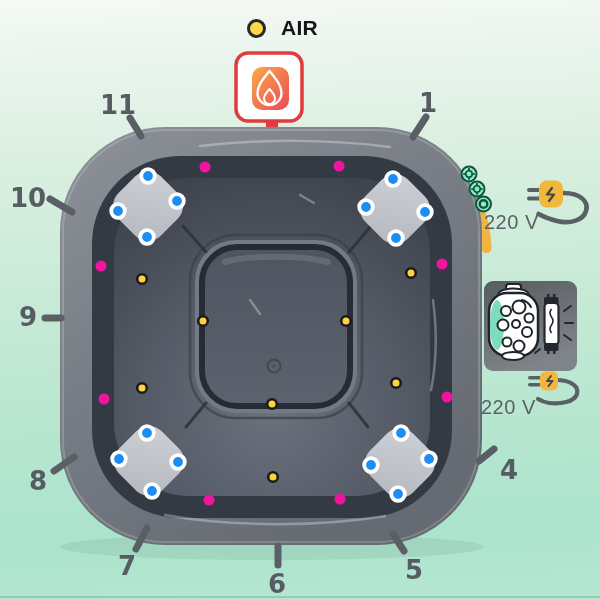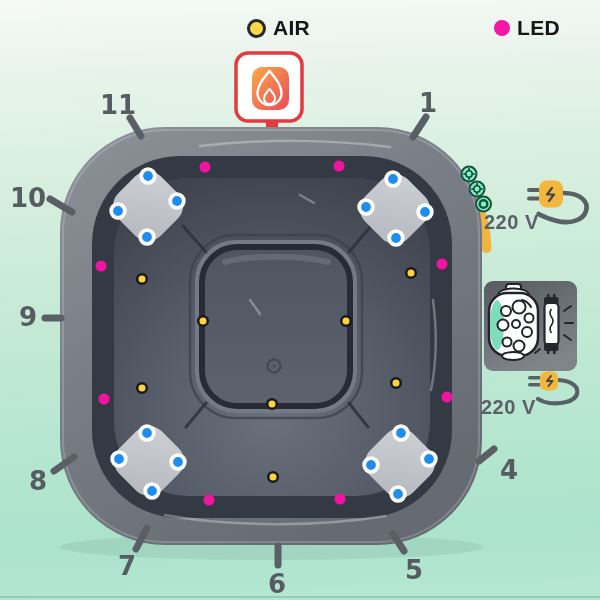--- a/index.html
+++ b/index.html
@@ -3,24 +3,24 @@
 <meta charset="utf-8">
 <style>
   html,body{margin:0;padding:0;background:#dfeee5;}
   .stage{
     position:relative;width:600px;height:600px;overflow:hidden;
     background:linear-gradient(178deg,#f6faf6 0%,#ecf5ee 8%,#d9efe0 28%,#c2e9d4 55%,#abe3cc 88%,#b7e7d3 100%);
     font-family:"Liberation Sans","DejaVu Sans",sans-serif;
   }
   .floor-line{position:absolute;left:0;top:596px;width:600px;height:2px;background:rgba(86,160,134,.35);}
   svg.scene{position:absolute;left:0;top:0;}
-  .legend-item{position:absolute;top:16px;display:flex;align-items:center;gap:7px;}
+  .legend-item{position:absolute;top:16px;display:flex;align-items:center;gap:15px;}
   .legend-dot{display:inline-block;width:16px;height:16px;border-radius:50%;}
   .legend-label{font-weight:bold;font-size:21px;color:#141519;letter-spacing:.3px;}
-  .vlabel{position:absolute;font-weight:bold;font-size:20px;color:#5b6067;letter-spacing:.5px;}
+  .vlabel{position:absolute;font-weight:normal;font-size:20px;color:#5b6067;letter-spacing:.5px;}
   .vlabel-top{left:484px;top:211px;}
   .vlabel-bottom{left:481px;top:396px;}
   [data-name="numbers-layer"] text{font-family:"DejaVu Sans","Liberation Sans",sans-serif;font-weight:bold;font-size:26px;fill:#575c63;}
 </style>
 </head>
 <body>
 
 <div class="stage" data-name="spa-diagram">
 
   <svg class="scene" width="600" height="600" viewBox="0 0 600 600" data-name="spa-top-view">
@@ -237,22 +237,18 @@
         <circle cx="447" cy="397" r="5.5" fill="#f014a0" stroke="none" stroke-width="0" data-name="led-jet"></circle>
         <circle cx="209" cy="500" r="5.5" fill="#f014a0" stroke="none" stroke-width="0" data-name="led-jet"></circle>
         <circle cx="340" cy="499" r="5.5" fill="#f014a0" stroke="none" stroke-width="0" data-name="led-jet"></circle>
       </g>
   </svg>
 
   <div class="legend-item" style="left:247px" data-name="legend-item-air">
     <span class="legend-dot" data-name="legend-dot" style="background: rgb(255, 216, 74); border: 3.5px solid rgb(38, 40, 44); width: 13px; height: 13px;"></span>
     <span class="legend-label" data-name="legend-label">AIR</span>
   </div>
-  <div class="legend-item" style="left:494px" data-name="legend-item-led">
-    <span class="legend-dot" data-name="legend-dot" style="background: rgb(243, 24, 163);"></span>
-    <span class="legend-label" data-name="legend-label">LED</span>
-  </div>
 
   <div class="vlabel vlabel-top" data-name="voltage-label-top">220 V</div>
   <div class="vlabel vlabel-bottom" data-name="voltage-label-bottom">220 V</div>
 
   <div class="floor-line" data-name="floor-line"></div>
 </div>
 
 </body></html>

